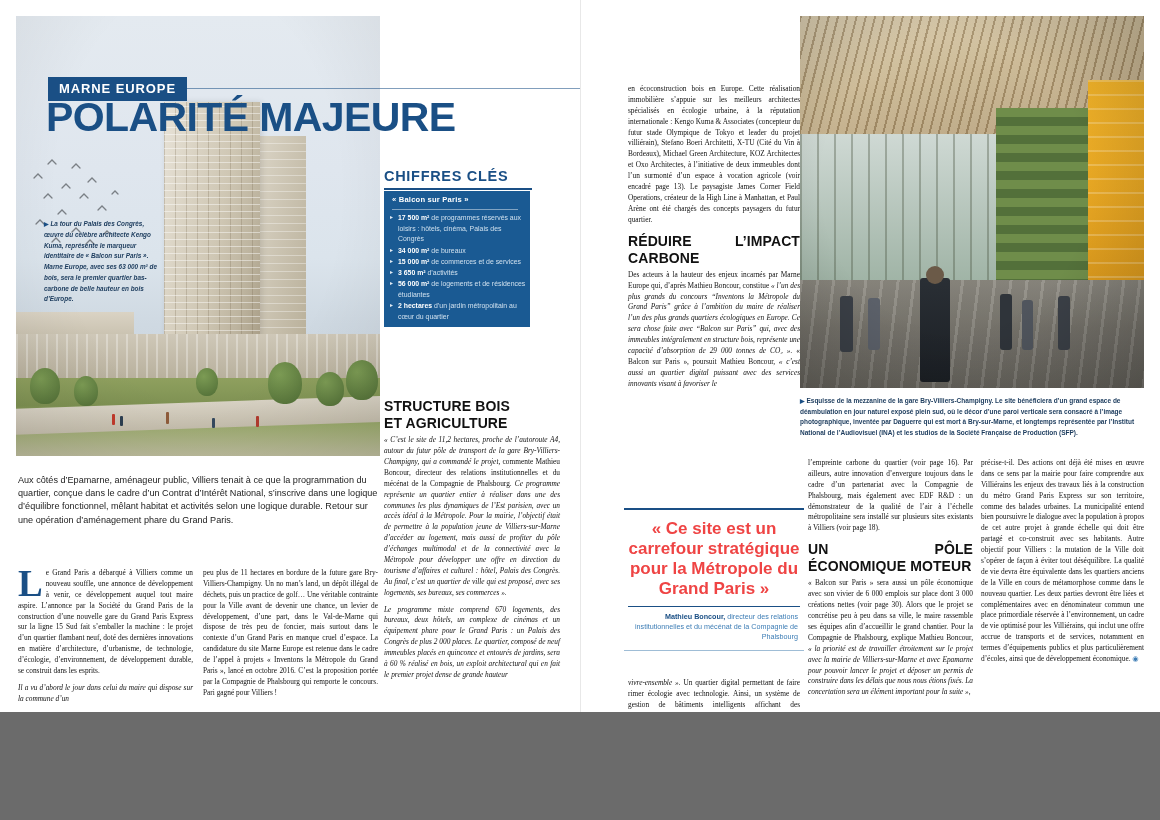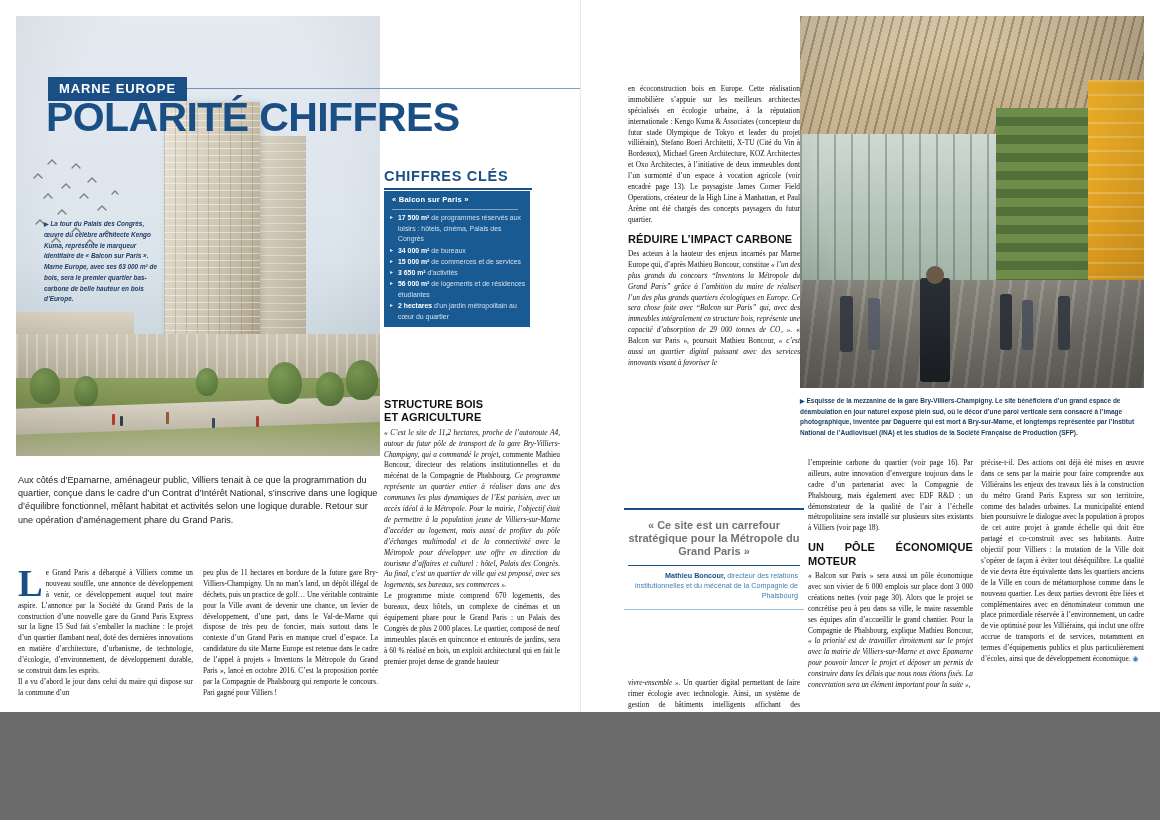--- a/index.html
+++ b/index.html
@@ -77,52 +77,52 @@
   .ck-head{position:absolute;left:392px;top:195px;width:132px;color:#fff;
     font-family:"Liberation Sans",sans-serif;font-weight:700;font-size:7.6px;letter-spacing:.2px;}
   .ck-head-rule{position:absolute;left:392px;top:209px;width:126px;height:1px;background:rgba(255,255,255,.45);}
   .ck-list{position:absolute;left:390px;top:213px;width:138px;margin:0;padding:0;list-style:none;
     font-family:"Liberation Sans",sans-serif;font-size:6.9px;line-height:1.55;color:#cfe0ee;}
   .ck-list li{position:relative;padding-left:8px;margin-bottom:.5px;}
   .ck-list li:before{content:"\25B8";position:absolute;left:0;top:0;color:#dfe9f2;font-size:6px;}
   .ck-list b{color:#fff;font-weight:700;}
 
   
-  .sechead{font-family:"Liberation Sans",sans-serif;font-weight:700;font-size:11px;
+  .sechead{font-family:"Liberation Sans",sans-serif;font-weight:700;font-size:14px;
     color:#111;letter-spacing:.1px;line-height:1.22;text-transform:uppercase;}
 
   
   .standfirst{position:absolute;left:18px;top:474px;width:360px;
     font-family:"Liberation Sans",sans-serif;font-size:9.1px;line-height:1.45;color:#1c1c1c;}
 
   
   .col{position:absolute;font-family:"Liberation Serif",serif;font-size:7.35px;
     line-height:1.485;color:#111;text-align:justify;}
   .col p{margin:0;text-indent:0;}
-  .col p + p{margin-top:0;}
+  .col p + p{margin-top:6px;font-style:italic;}
   .col i,.col em{font-style:italic;}
   .dropcap{float:left;font-family:"Liberation Serif",serif;font-weight:700;
     font-size:37px;line-height:.78;color:#1a4f85;margin:2px 3px -2px 0;}
 
   .c1{left:18px;top:568px;width:175px;}
   .c2{left:203px;top:568px;width:175px;}
   .c3{left:384px;top:398px;width:176px;}
   .c3 .sechead{margin-bottom:3px;}
   .c4{left:628px;top:84px;width:172px;}
   .c4 .sechead{margin-top:7px;margin-bottom:3px;}
   .c5{left:628px;top:678px;width:172px;}
   .c6{left:808px;top:458px;width:165px;}
   .c6 .sechead{margin-top:7px;margin-bottom:3px;}
   .c7{left:981px;top:458px;width:163px;}
 
   
   .pq{position:absolute;left:624px;top:508px;width:180px;}
   .pq-top{height:2px;background:#1a4f85;}
-  .pq-text{font-family:"Liberation Sans",sans-serif;font-weight:700;font-size:11px;
-    line-height:1.17;color:#737373;text-align:center;padding:9px 2px 7px 2px;}
+  .pq-text{font-family:"Liberation Sans",sans-serif;font-weight:700;font-size:17px;
+    line-height:1.17;color:#ef4444;text-align:center;padding:9px 2px 7px 2px;}
   .pq-rule{height:1px;background:#1a4f85;margin:0 4px;}
   .pq-attr{font-family:"Liberation Sans",sans-serif;font-size:7.2px;line-height:1.45;
     color:#3d7db5;text-align:right;padding:5px 6px 0 6px;}
   .pq-attr b{color:#1a4f85;font-weight:700;}
   .pq-bot{height:1px;background:#9fbdd6;margin-top:7px;}
 
   
   .photo2{position:absolute;left:800px;top:16px;width:344px;height:372px;overflow:hidden;
     background:linear-gradient(160deg,#5d6f42,#3f5330);}
   .p2-ceiling{position:absolute;left:0;top:0;width:344px;height:150px;
@@ -217,21 +217,21 @@
     <div class="hero-person" style="left:104px;top:400px;height:10px;background:#2c3e50;"></div>
     <div class="hero-person" style="left:150px;top:396px;height:12px;background:#8e5b3a;"></div>
     <div class="hero-person" style="left:196px;top:402px;height:10px;background:#34495e;"></div>
     <div class="hero-person" style="left:240px;top:400px;height:11px;background:#b03a2e;"></div>
     <div class="hero-vign"></div>
   </div>
 
   <div class="kicker-rule"></div>
   <div class="kicker">MARNE EUROPE</div>
   <div class="headline">
-    <span class="l1">POLARITÉ CHIFFRES</span>
+    <span class="l1">POLARITÉ MAJEURE</span>
   </div>
 
   <div class="photocap"><span class="cap-arrow">▶</span> <span>La tour du Palais des Congrès, œuvre du célèbre architecte Kengo Kuma, représente le marqueur identitaire de « Balcon sur Paris ». Marne Europe, avec ses 63 000 m² de bois, sera le premier quartier bas-carbone de belle hauteur en bois d’Europe.</span></div>
 
   <div class="ck-title">CHIFFRES CLÉS</div>
   <div class="ck-title-rule"></div>
   <div class="ck-box"></div>
   <div class="ck-head">« Balcon sur Paris »</div>
   <div class="ck-head-rule"></div>
   <ul class="ck-list" id="ck-list">

